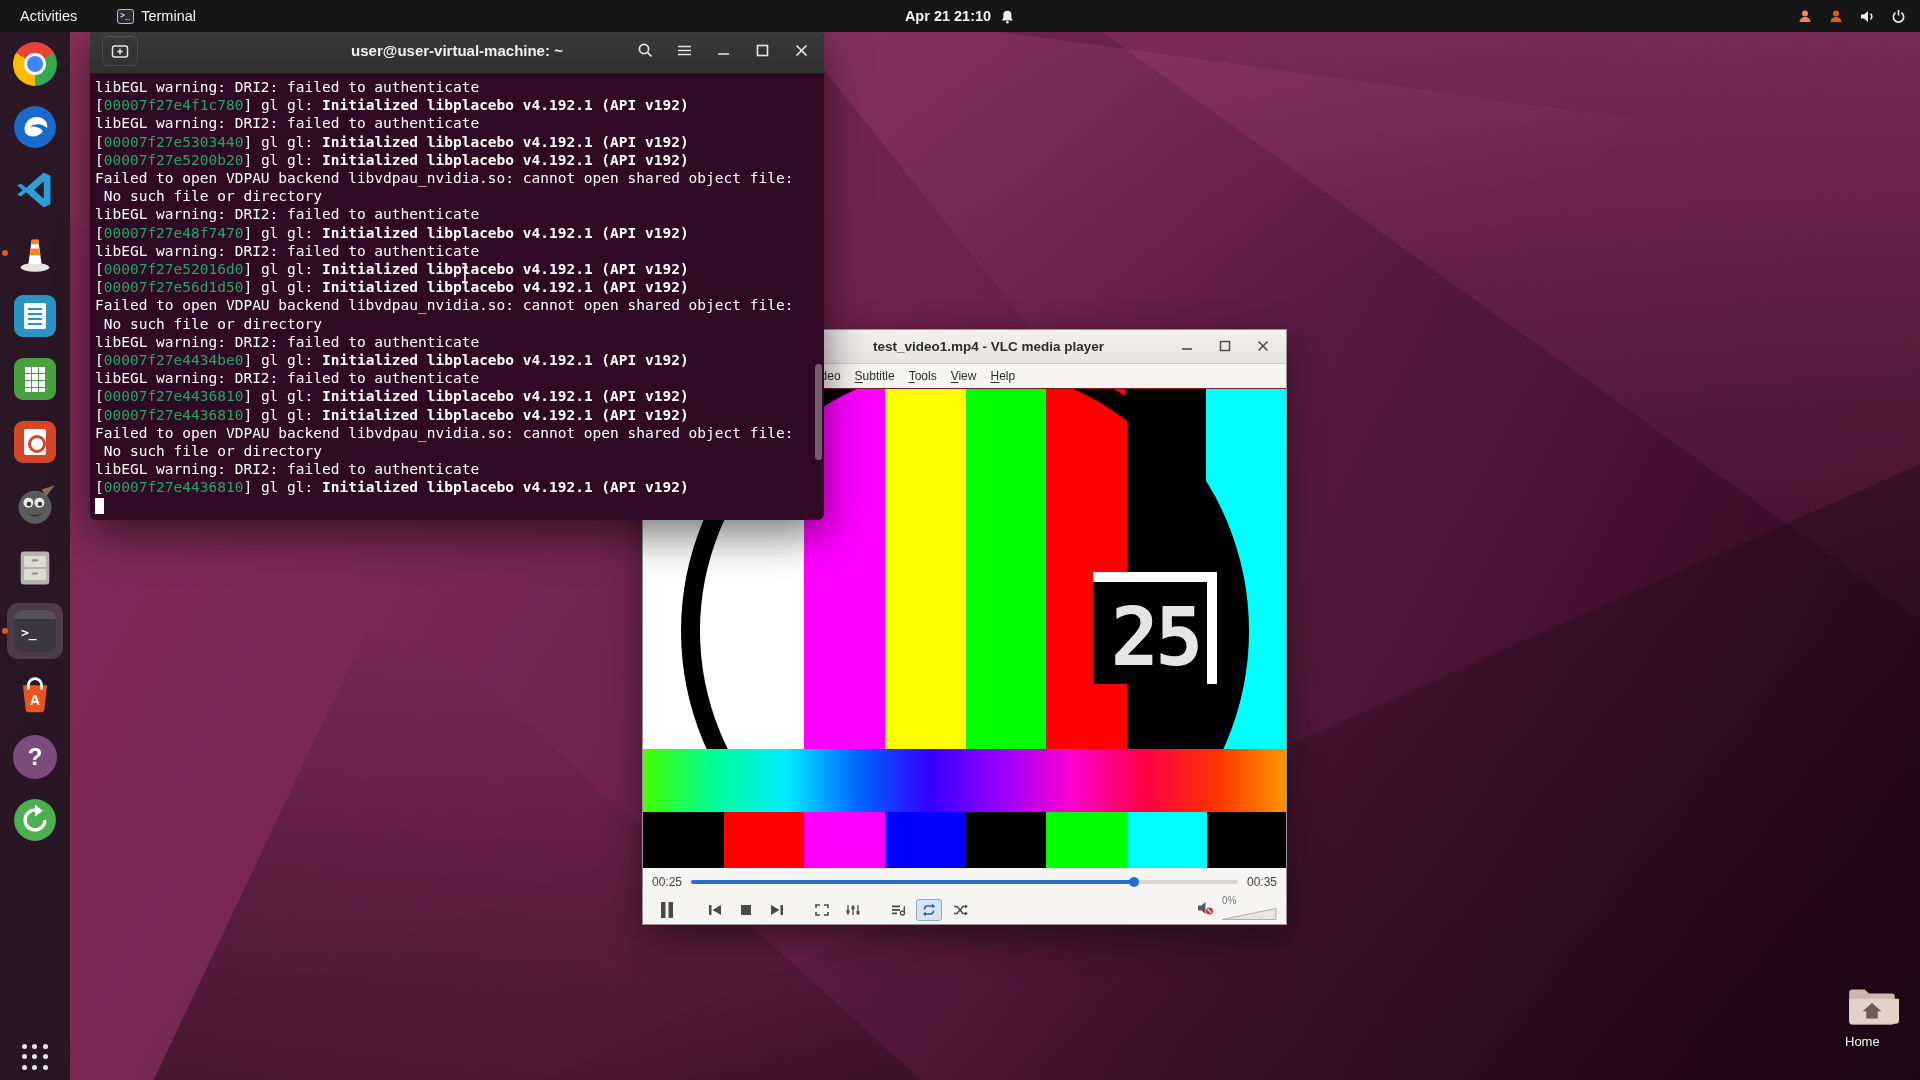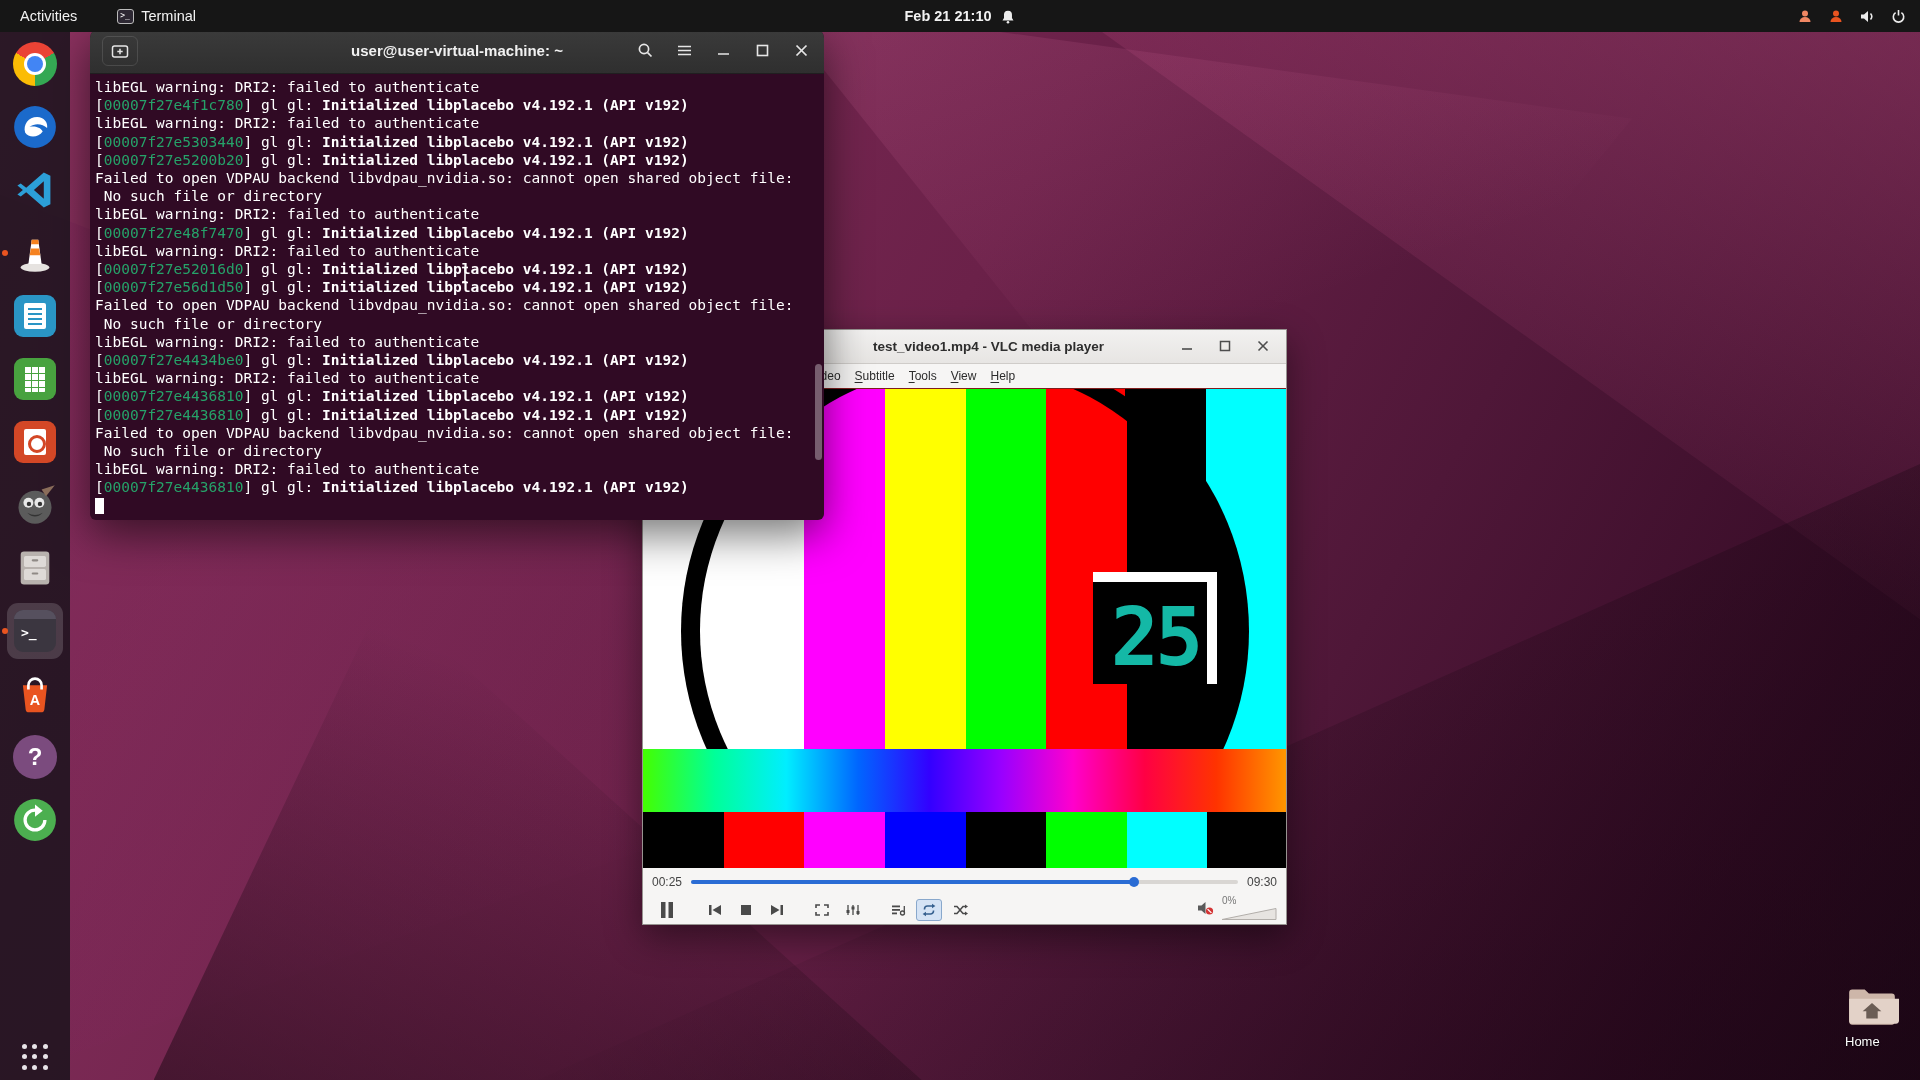--- a/index.html
+++ b/index.html
@@ -103,21 +103,21 @@
   .bars-top { height:360px; display:flex; position:relative; overflow:hidden; }
   .bars-top > span { flex:1; }
   .circle-outer { position:absolute; left:38px; top:-42px; width:568px; height:568px; border-radius:50%; background:#000; }
   .bars-inner { position:absolute; left:0; top:0; width:645px; height:360px; display:flex;
     clip-path:circle(265px at 322px 242px); }
   .bars-inner > span { flex:1; }
   .count-box { position:absolute; left:450px; top:183px; width:124px; height:112px; background:#000;
     display:flex; align-items:flex-end; justify-content:center; }
   .count-box::before { content:""; position:absolute; top:0; left:0; right:0; height:10px; background:#fff; }
   .count-box::after  { content:""; position:absolute; top:0; right:0; bottom:0; width:10px; background:#fff; }
-  .count-digits { font:bold 80px/92px "DejaVu Sans Mono",monospace; color:#14b8a6; letter-spacing:-4px; padding-right:8px;margin-left:8px; }
+  .count-digits { font:bold 80px/92px "DejaVu Sans Mono",monospace; color:#e5e5e5; letter-spacing:-4px; padding-right:8px;margin-left:8px; }
   .grad-strip { height:63px; }
   .bars-bottom { height:58px; display:flex; }
   .bars-bottom > span { flex:1; }
 
   .vlc-seekrow { height:27px; display:flex; align-items:center; gap:9px; padding:0 9px; background:#f6f5f4; font-size:12px; color:#444; }
   .seek { flex:1; position:relative; height:4px; background:#d9d6d3; border-radius:2px; }
   .seek-fill { position:absolute; left:0; top:0; bottom:0; background:#2a6cd4; border-radius:2px; }
   .seek-handle { position:absolute; top:-3px; width:10px; height:10px; margin-left:-5px; border-radius:50%; background:#2a6cd4; }
 
   .vlc-controls { height:29px; display:flex; align-items:center; gap:5px; padding:0 8px; background:#f6f5f4; }
@@ -227,21 +227,21 @@
         <span style="background: rgb(0, 0, 0);"></span>
       </div>
   </div>
 
   <div class="vlc-seekrow">
     <span>00:25</span>
     <div class="seek">
       <div class="seek-fill" style="width: 81%;"></div>
       <div class="seek-handle" style="left: 81%;"></div>
     </div>
-    <span>09:30</span>
+    <span>00:35</span>
   </div>
 
   <div class="vlc-controls">
     <span class="ctrl pause">
       <svg width="16" height="18">
           <rect x="2" y="1" width="4.5" height="16" fill="#4a4a4a"></rect>
           <rect x="9.5" y="1" width="4.5" height="16" fill="#4a4a4a"></rect>
         </svg>
     </span>
     <span class="cgap"></span>
@@ -379,21 +379,21 @@
 
 <div class="topbar">
   <span class="tb-activities">Activities</span>
   <span class="tb-appmenu">
     <span class="mini-term">
         <i>&gt;_</i>
       </span>
     <span>Terminal</span>
   </span>
   <span class="tb-center">
-    <span>Feb 21 21:10</span>
+    <span>Apr 21 21:10</span>
     <svg width="15" height="15">
       <path d="M7.5 1.8 a4 4 0 0 1 4 4 v3.2 l1.5 2.5 H2 L3.5 9 V5.8 a4 4 0 0 1 4 -4 Z" fill="#ececec"></path>
       <circle cx="7.5" cy="13.2" r="1.3" fill="#ececec"></circle>
     </svg>
   </span>
   <span class="tb-right">
     <svg width="16" height="16">
       <circle cx="8" cy="5.5" r="3" fill="#f08763"></circle>
         <path d="M2.5 14 a5.5 5 0 0 1 11 0 Z" fill="#f08763"></path>
     </svg>

